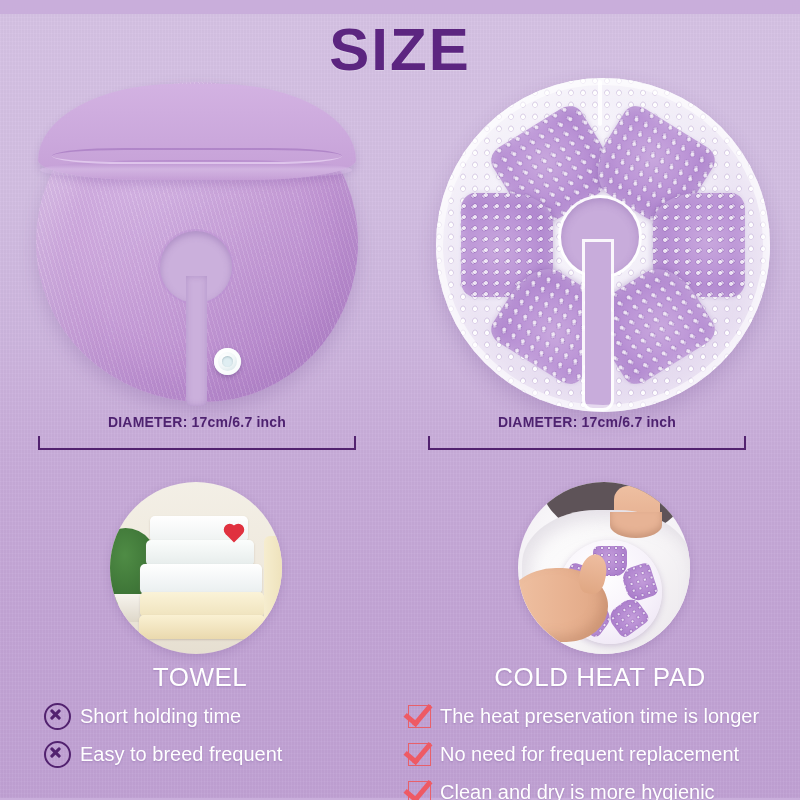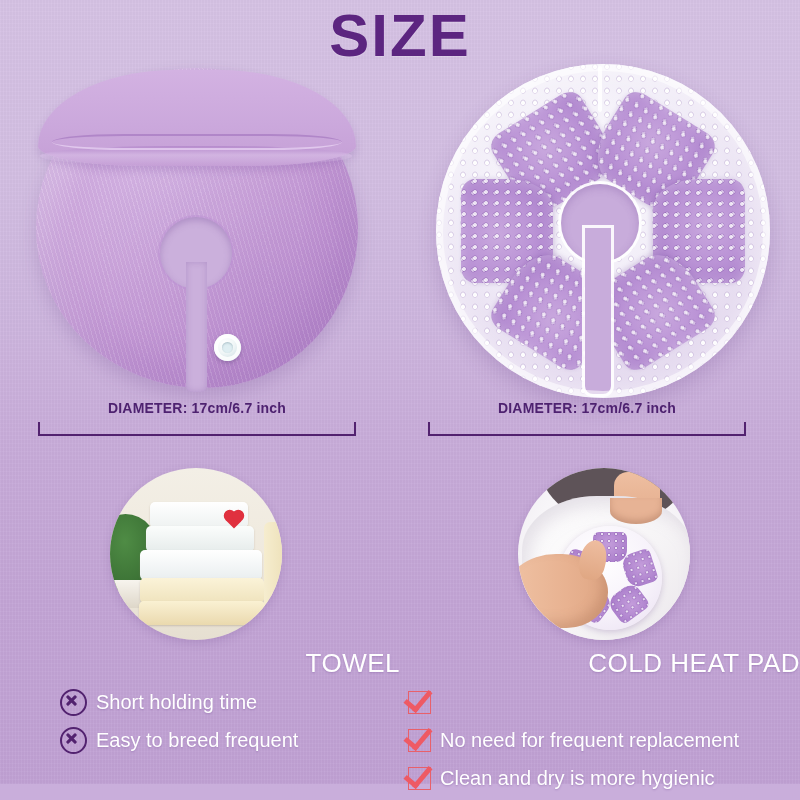--- a/index.html
+++ b/index.html
@@ -18,20 +18,21 @@
     width: 800px;
     height: 784px;
     background:
       linear-gradient(to bottom,
         #d6c2e4 0px,
         #d3bee2 180px,
         #cdb5de 330px,
         #c7abd9 460px,
         #c3a5d6 600px,
         #c0a1d4 800px);
+    margin-top: 14px;
   }
   
   #page::after {
     content: "";
     position: absolute;
     inset: 0;
     pointer-events: none;
     background-image:
       repeating-linear-gradient(90deg, rgba(255,255,255,0.035) 0px, rgba(255,255,255,0.035) 1px, rgba(0,0,0,0.012) 1px, rgba(0,0,0,0.012) 3px),
       repeating-linear-gradient(0deg, rgba(255,255,255,0.025) 0px, rgba(255,255,255,0.025) 1px, rgba(0,0,0,0.010) 1px, rgba(0,0,0,0.010) 4px);
@@ -485,38 +486,38 @@
     background: linear-gradient(to bottom,#eebda0,#e0a783);
     border-radius: 50% 50% 40% 40%;
     transform: rotate(12deg);
   }
 
   
   .col-head {
     position: absolute;
     top: 188px;
     width: 100%;
-    text-align: right;
+    text-align: center;
     font-size: 26px;
     color: #ffffff;
     letter-spacing: 0.5px;
     text-shadow: 0 1px 2px rgba(100,60,135,0.28);
   }
   .bullets {
     position: absolute;
     top: 224px;
     width: 100%;
   }
   .bullet {
     display: flex;
     align-items: center;
     height: 36px;
     margin-bottom: 2px;
   }
-  .bullets-left  { padding-left: 60px; }
+  .bullets-left  { padding-left: 44px; }
   .bullets-right { padding-left: 8px; }
   .bullet-text {
     font-size: 20px;
     color: #ffffff;
     white-space: nowrap;
     text-shadow: 0 1px 2px rgba(100,60,135,0.30);
   }
   
   .ico-x {
     position: relative;
@@ -649,20 +650,21 @@
           <div class="bs-hand"></div>
           <div class="bs-thumb"></div>
         </div>
       </div>
 
       <div class="col-head">COLD HEAT PAD</div>
 
       <div class="bullets bullets-right">
         <div class="bullet">
           <span class="ico-check"></span>
+          <span class="bullet-text">The heat preservation time is longer</span>
         </div>
         <div class="bullet">
           <span class="ico-check"></span>
           <span class="bullet-text">No need for frequent replacement</span>
         </div>
         <div class="bullet">
           <span class="ico-check"></span>
           <span class="bullet-text">Clean and dry is more hygienic</span>
         </div>
       </div>

